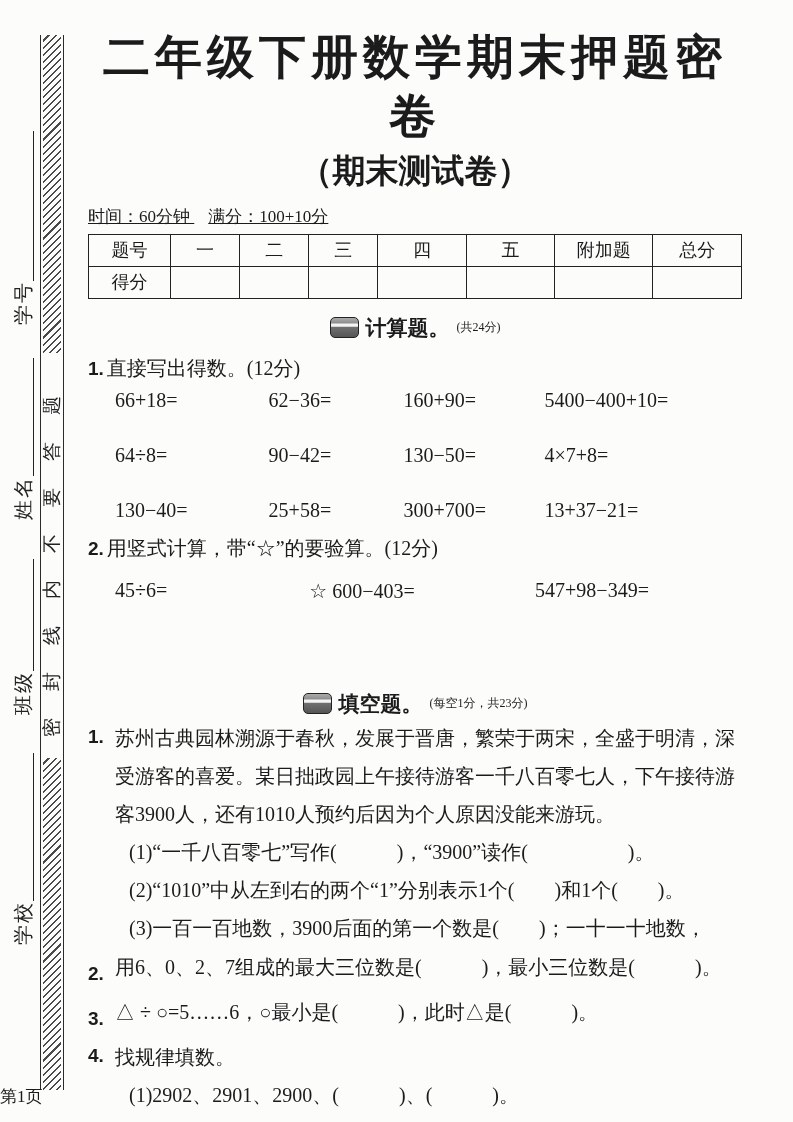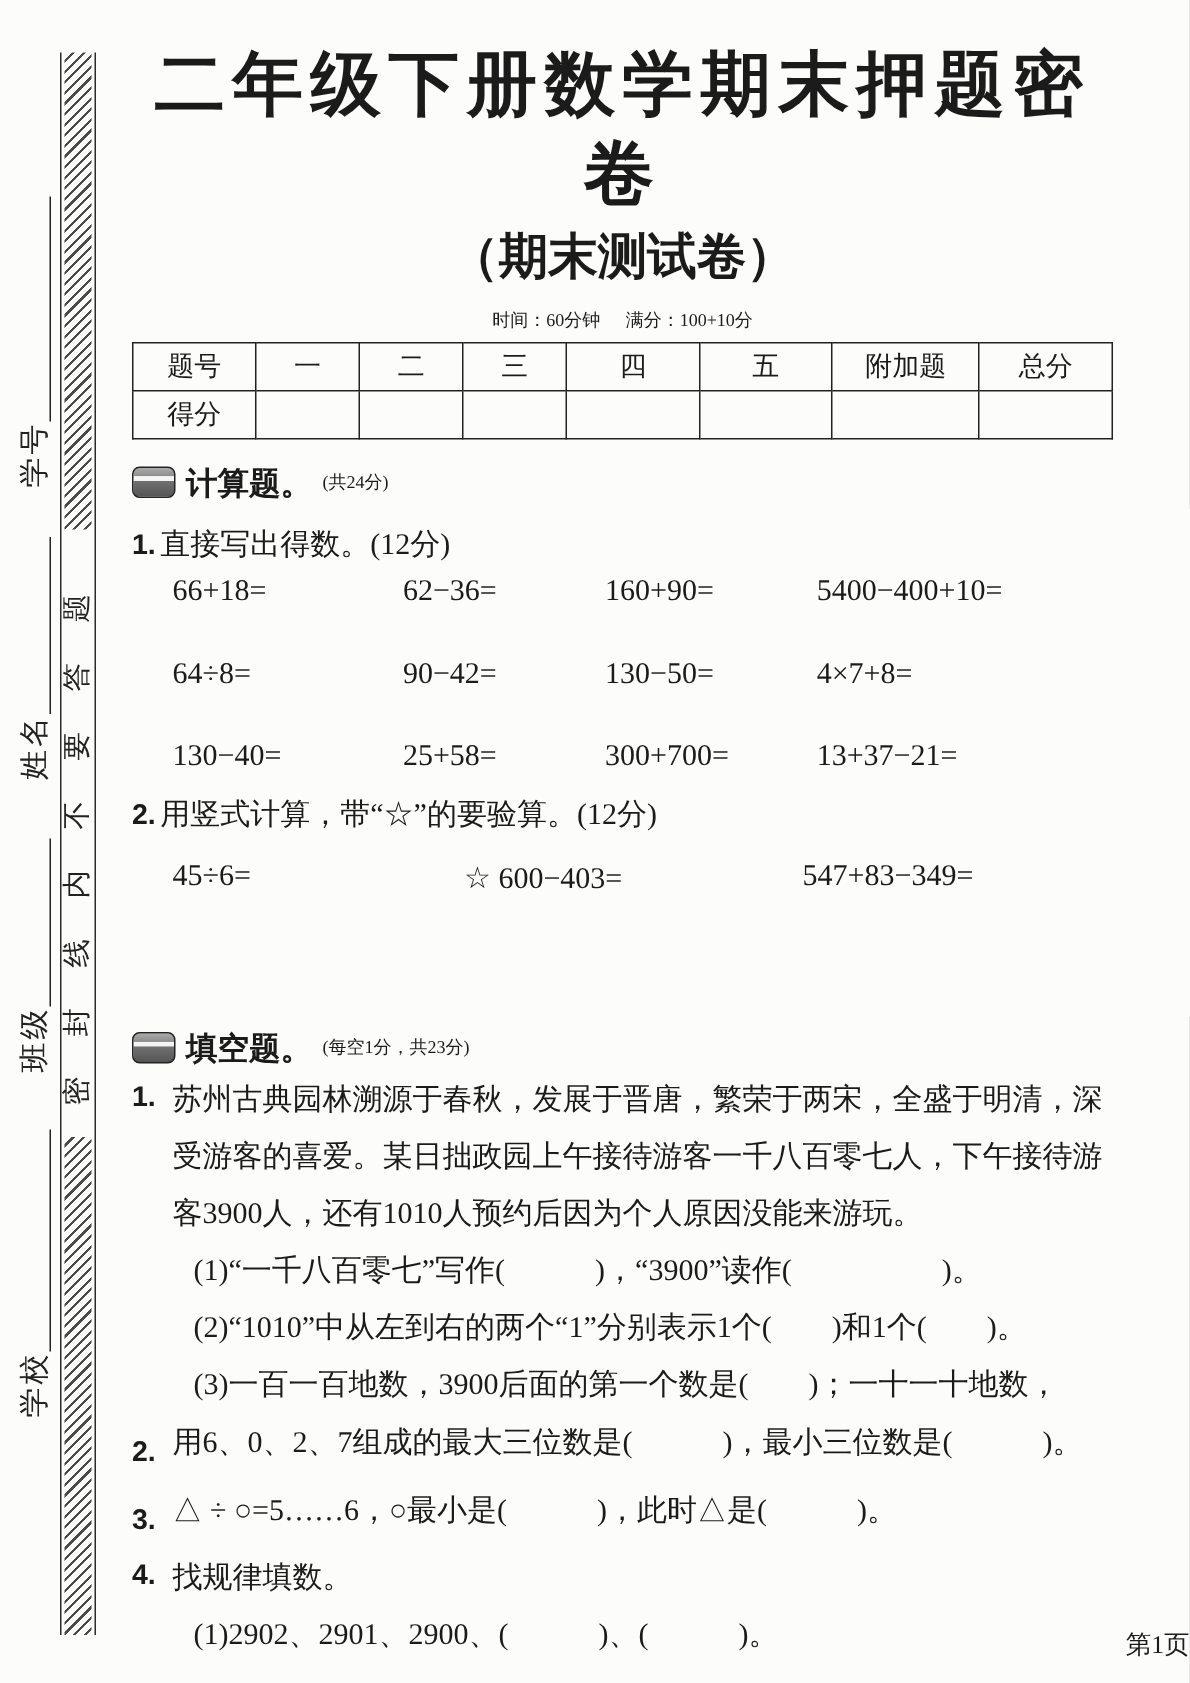--- a/index.html
+++ b/index.html
@@ -22,48 +22,48 @@
   .side-label .blank{display:inline-block;border-bottom:1.5px solid #222;height:19px;}
   .lab-xuehao{left:34px;top:301px;} .lab-xuehao .blank{width:150px;}
   .lab-xingming{left:34px;top:496px;} .lab-xingming .blank{width:118px;}
   .lab-banji{left:34px;top:691px;} .lab-banji .blank{width:112px;}
   .lab-xuexiao{left:34px;top:921px;} .lab-xuexiao .blank{width:148px;}
 
   
   .main{position:absolute;left:88px;top:28px;width:654px;}
   .title{margin:0;font-size:47px;font-weight:bold;text-align:center;letter-spacing:5px;line-height:1.25;}
   .subtitle{font-size:33px;font-weight:bold;text-align:center;margin-top:3px;}
-  .meta{text-align:center;font-size:12px;margin-top:11px;}
+  .meta{text-align:left;font-size:17px;margin-top:11px;text-decoration:underline;}
   .meta span+span{margin-left:14px;}
 
   table.score{width:100%;border-collapse:collapse;table-layout:fixed;margin-top:6px;}
   table.score td{border:1.7px solid #222;height:31px;text-align:center;font-size:18px;padding:0;}
 
-  .sec-head{display:flex;align-items:center;gap:7px;font-size:21px;font-weight:bold;margin-top:15px;}
+  .sec-head{display:flex;align-items:center;gap:7px;font-size:21px;font-weight:bold;margin-top:15px;justify-content:center;}
   .sec-icon{width:27px;height:19px;border-radius:5px;border:1.4px solid #222;flex:none;
             background:linear-gradient(to bottom,#ababab 0%,#8d8d8d 28%,#f6f6f6 30%,#f2f2f2 44%,#707070 47%,#555 100%);}
   .sec-points{font-weight:normal;font-size:12px;}
 
   .q-line{font-size:20px;margin-top:13px;}
   .q-num{font-weight:bold;font-family:"Liberation Sans",sans-serif;font-size:19px;margin-right:3px;}
 
   .prob-grid{display:grid;grid-template-columns:24.5% 21.5% 22.5% 31.5%;
              padding-left:27px;font-size:20px;row-gap:32px;margin-top:7px;}
   .prob-row{display:grid;grid-template-columns:31% 36% 33%;
             padding-left:27px;font-size:20px;margin-top:17px;}
   .workspace{height:72px;}
 
   .fill-item{display:flex;font-size:20px;margin-top:1px;}
   .fill-item .q-num{width:24px;flex:none;padding-top:7px;}
   .fill-body{flex:1;line-height:38px;}
   .sub-line{padding-left:14px;line-height:38px;font-size:20px;}
   .sub-indent{padding-left:32px;}
   .fill-one-liner{line-height:37px;}
 
-  .footer{position:absolute;bottom:14px;left:0;width:100%;text-align:right;font-size:17px;font-family:Liberation Serif, serif;}
+  .footer{position:absolute;bottom:14px;left:0;width:100%;text-align:left;font-size:17px;font-family:Liberation Serif, serif;}
 </style>
 </head>
 <body>
 
 <div class="page">
 
   <aside>
     <div class="side-label lab-xuehao">
       <span class="lbl">学号</span>
         <span class="blank"></span>
@@ -145,21 +145,21 @@
         <span>300+700=</span>
         <span>13+37−21=</span>
       </div>
 
       <div class="q-line">
         <span class="q-num">2.</span><span>用竖式计算，带“☆”的要验算。(12分)</span>
       </div>
       <div class="prob-row">
         <span>45÷6=</span>
         <span>☆ 600−403=</span>
-        <span>547+83−349=</span>
+        <span>547+98−349=</span>
       </div>
       <div class="workspace"></div>
     </section>
 
     <section>
       <div class="sec-head">
         <span class="sec-icon"></span>
         <span>填空题。</span>
         <span class="sec-points">(每空1分，共23分)</span>
       </div>

